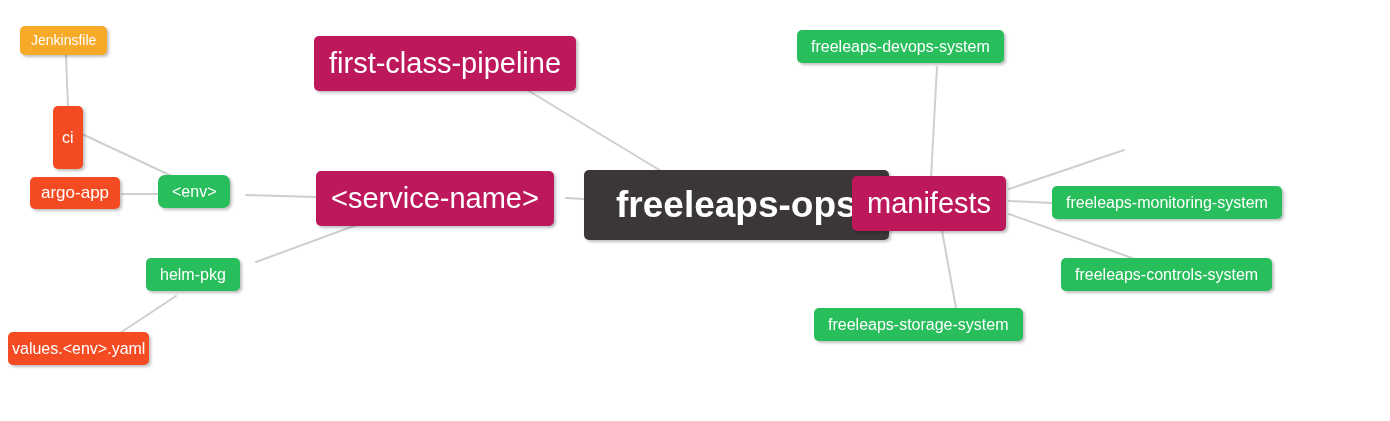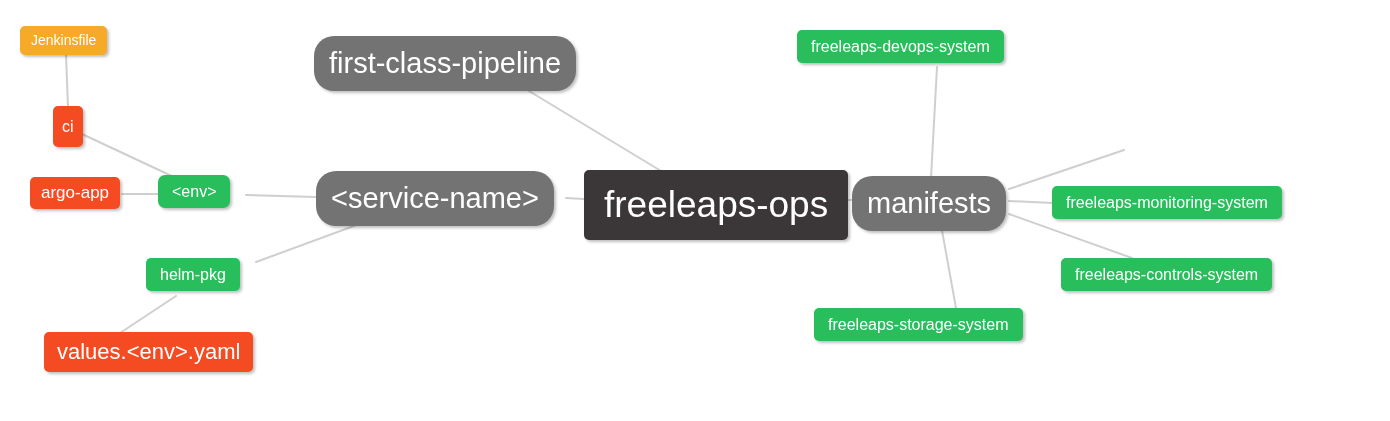--- a/index.html
+++ b/index.html
@@ -31,32 +31,32 @@
     color: #ffffff;
     white-space: nowrap;
     border-radius: 5px;
     box-shadow: 2px 2px 3px rgba(0,0,0,0.25);
     line-height: 1.2;
     box-sizing: border-box;
     text-align: center;
     cursor: default;
   }
   
-  .c-blue   { background: #737373; border-radius: 20px; }
+  .c-blue   { background: #be185d; }
   .c-green  { background: #27be5b; }
   .c-orange { background: #f7a928; }
   .c-red    { background: #f54b22; }
   .c-dark   { background: #3b3738; }
   
-  .s-xl   { font-size: 37px; padding: 13px 20px; }  
+  .s-xl   { font-size: 37px; padding: 13px 32px; font-weight: bold; }  
   .s-lg   { font-size: 29px; padding: 10px 15px; }  
   .s-md   { font-size: 16px; padding: 7px 14px; }   
-  .s-sm   { font-size: 22px; padding: 7px 13px; margin-left: 36px; }   
+  .s-sm   { font-size: 16px; padding: 7px 4px; }   
   .s-xs   { font-size: 17px; padding: 6px 11px; }   
-  .s-xxs  { font-size: 16px; padding: 11px 9px; }    
+  .s-xxs  { font-size: 16px; padding: 22px 9px; }    
   .s-tiny { font-size: 14px; padding: 6px 11px; }   
 </style>
 </head>
 <body>
 
 <div class="canvas">
 
   <svg class="edges" viewBox="0 0 1390 421" xmlns="http://www.w3.org/2000/svg">
     <line x1="66" y1="55" x2="68" y2="107"></line>
     <line x1="82" y1="134" x2="176" y2="178"></line>

